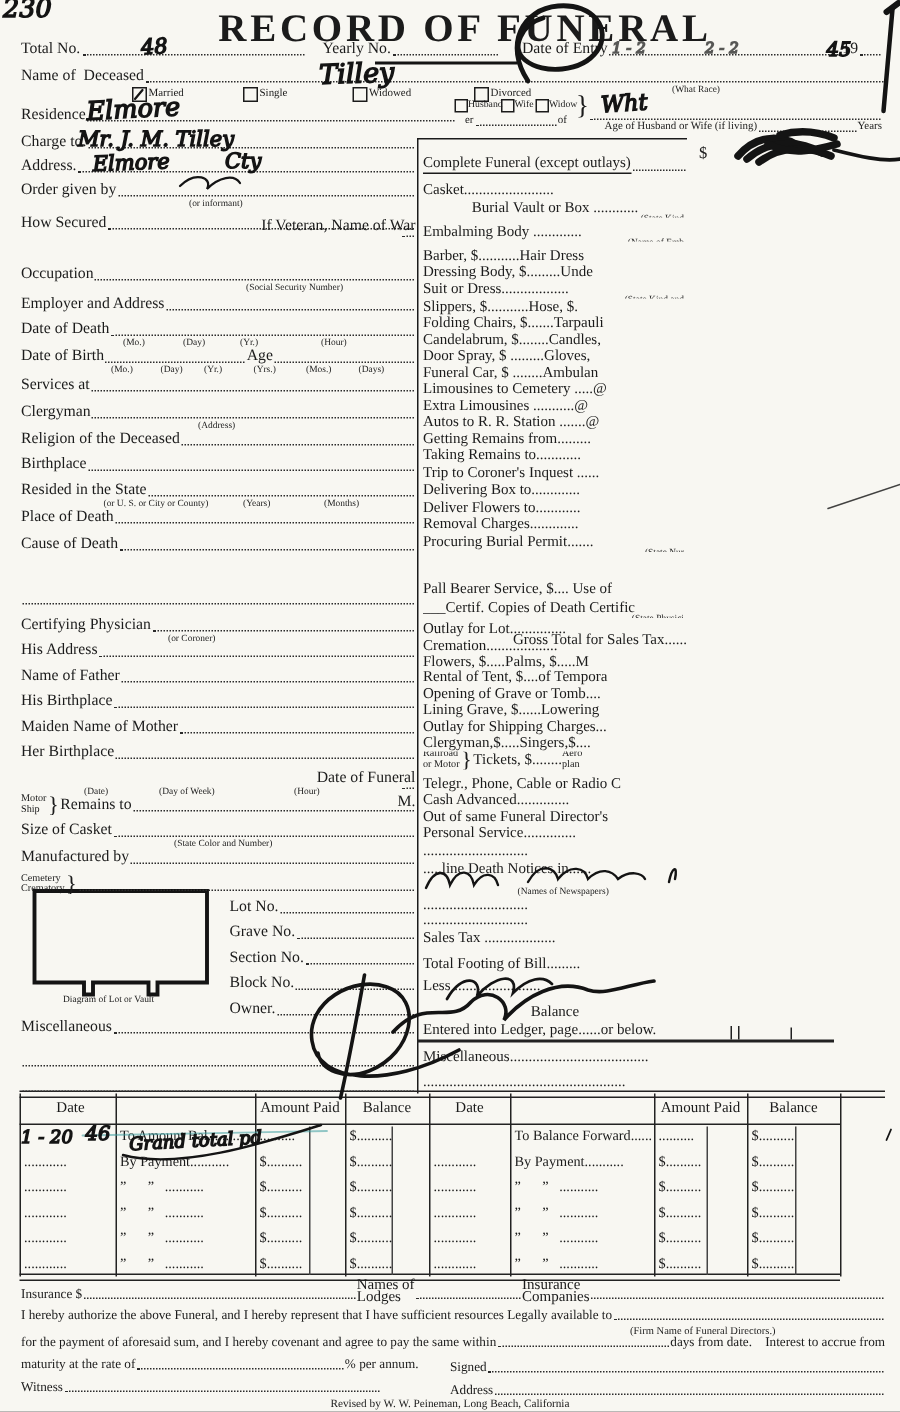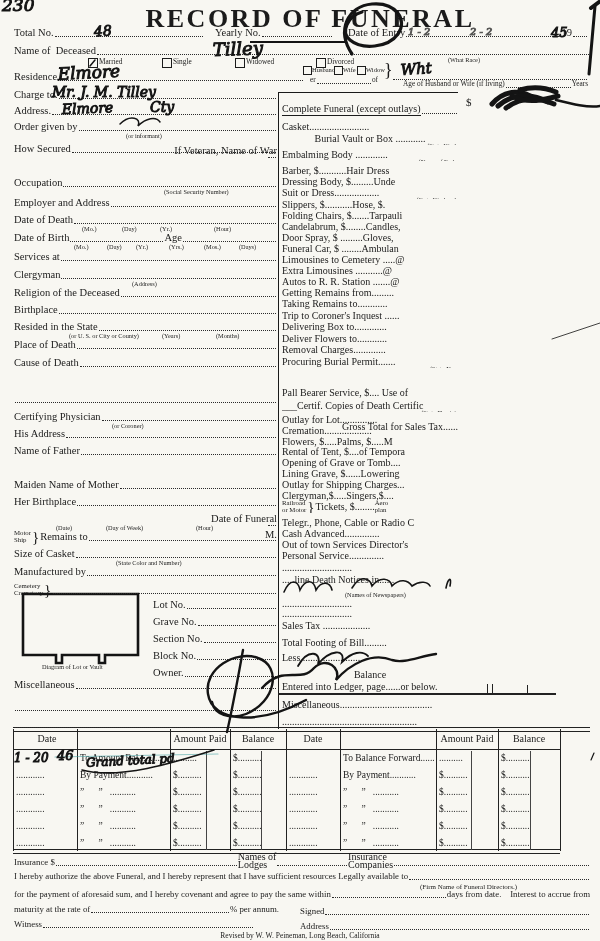--- a/index.html
+++ b/index.html
@@ -204,20 +204,21 @@
     <div class="prow lrow" style="top: 268px;"><span class="lbl">Clergyman</span><span class="dots"></span><span class="sub" style="left: 118px;">(Address)</span></div>
     <div class="prow lrow" style="top: 286px;"><span class="lbl">Religion of the Deceased</span><span class="dots"></span></div>
     <div class="prow lrow" style="top: 303px;"><span class="lbl">Birthplace</span><span class="dots"></span></div>
     <div class="prow lrow" style="top: 320px;"><span class="lbl">Resided in the State</span><span class="dots"></span><span class="sub" style="left: 55px;">(or U. S. or City or County)</span><span class="sub" style="left: 148px;">(Years)</span><span class="sub" style="left: 202px;">(Months)</span></div>
     <div class="prow lrow" style="top: 338px;"><span class="lbl">Place of Death</span><span class="dots"></span></div>
     <div class="prow lrow" style="top: 356px;"><span class="lbl">Cause of Death</span><span class="dots"></span></div>
     <div class="prow lrow" style="top: 392px;"><span class="dots"></span></div>
     <div class="prow lrow" style="top: 410px;"><span class="lbl">Certifying Physician</span><span class="dots"></span><span class="sub" style="left: 98px;">(or Coroner)</span></div>
     <div class="prow lrow" style="top: 444px;"><span class="lbl">Name of Father</span><span class="dots"></span></div>
     <div class="prow lrow" style="top: 427px;"><span class="lbl">His Address</span><span class="dots"></span></div>
+    <div class="prow lrow" style="top: 461px;"><span class="lbl">His Birthplace</span><span class="dots"></span></div>
     <div class="prow lrow" style="top: 478px;"><span class="lbl">Maiden Name of Mother</span><span class="dots"></span></div>
     <div class="prow lrow" style="top: 495px;"><span class="lbl">Her Birthplace</span><span class="dots"></span></div>
     <div class="prow lrow" style="top: 512px; flex-direction: column;"><span class="lbl">Date of Funeral</span><span class="dots"></span><span class="lbl trail">M.</span><span class="sub" style="left: 42px;">(Date)</span><span class="sub" style="left: 92px;">(Day of Week)</span><span class="sub" style="left: 182px;">(Hour)</span></div>
     <div class="prow lrow" style="top: 530px;"><span class="stack"><span>Motor</span><span>Ship</span></span><span class="brace">}</span><span class="lbl">Remains to</span><span class="dots"></span></div>
     <div class="prow lrow" style="top: 547px;"><span class="lbl">Size of Casket</span><span class="dots"></span><span class="sub" style="left: 102px;">(State Color and Number)</span></div>
     <div class="prow lrow" style="top: 565px;"><span class="lbl">Manufactured by</span><span class="dots"></span></div>
     <div class="prow lrow" style="top: 583px;"><span class="stack"><span>Cemetery</span><span>Crematory</span></span><span class="brace">}</span><span class="dots"></span></div>
     <div class="cbx" style="left: 88px; top: 58px;"></div>
     <div class="cblab" style="left: 99px; top: 58px;">Married</div>
     <div class="cbx" style="left: 162px; top: 58px;"></div>
@@ -269,21 +270,21 @@
     <div class="pitem" style="top: 425px;"><span>Cremation...................</span></div>
     <div class="pitem" style="top: 436px;"><span>Flowers, $.....Palms, $.....M</span></div>
     <div class="pitem" style="top: 446px;"><span>Rental of Tent, $....of Tempora</span></div>
     <div class="pitem" style="top: 457px;"><span>Opening of Grave or Tomb....</span></div>
     <div class="pitem" style="top: 468px;"><span>Lining Grave, $......Lowering</span></div>
     <div class="pitem" style="top: 479px;"><span>Outlay for Shipping Charges...</span></div>
     <div class="pitem" style="top: 490px;"><span>Clergyman,$.....Singers,$....</span></div>
     <div class="pitem" style="top: 501px;"><span class="stack"><span>Railroad</span><span>or Motor</span></span><span class="brace">}</span><span>Tickets, $........</span><span class="stack"><span>Aero</span><span>plan</span></span></div>
     <div class="pitem" style="top: 517px;"><span>Telegr., Phone, Cable or Radio C</span></div>
     <div class="pitem" style="top: 528px;"><span>Cash Advanced..............</span></div>
-    <div class="pitem" style="top: 539px;"><span>Out of town Services Director's</span></div>
+    <div class="pitem" style="top: 539px;"><span>Out of same Funeral Director's</span></div>
     <div class="pitem" style="top: 550px;"><span>Personal Service..............</span></div>
     <div class="pitem" style="top: 562px;"><span>............................</span></div>
     <div class="pitem" style="top: 574px;"><span>.....line Death Notices in......</span></div>
     <div class="pitem" style="top: 589px; left: 345px; font-size: 6.3px; overflow: visible;"><span>(Names of Newspapers)</span></div>
     <div class="pitem" style="top: 598px;"><span>............................</span></div>
     <div class="pitem" style="top: 608px;"><span>............................</span></div>
     <div class="pitem" style="top: 620px;"><span>Sales Tax ...................</span></div>
     <div class="pitem" style="top: 637px;"><span>Total Footing of Bill.........</span></div>
     <div class="pitem" style="top: 652px;"><span>Less .......................</span></div>
     <div class="pitem center" style="top: 669px;"><span>Balance</span></div>

